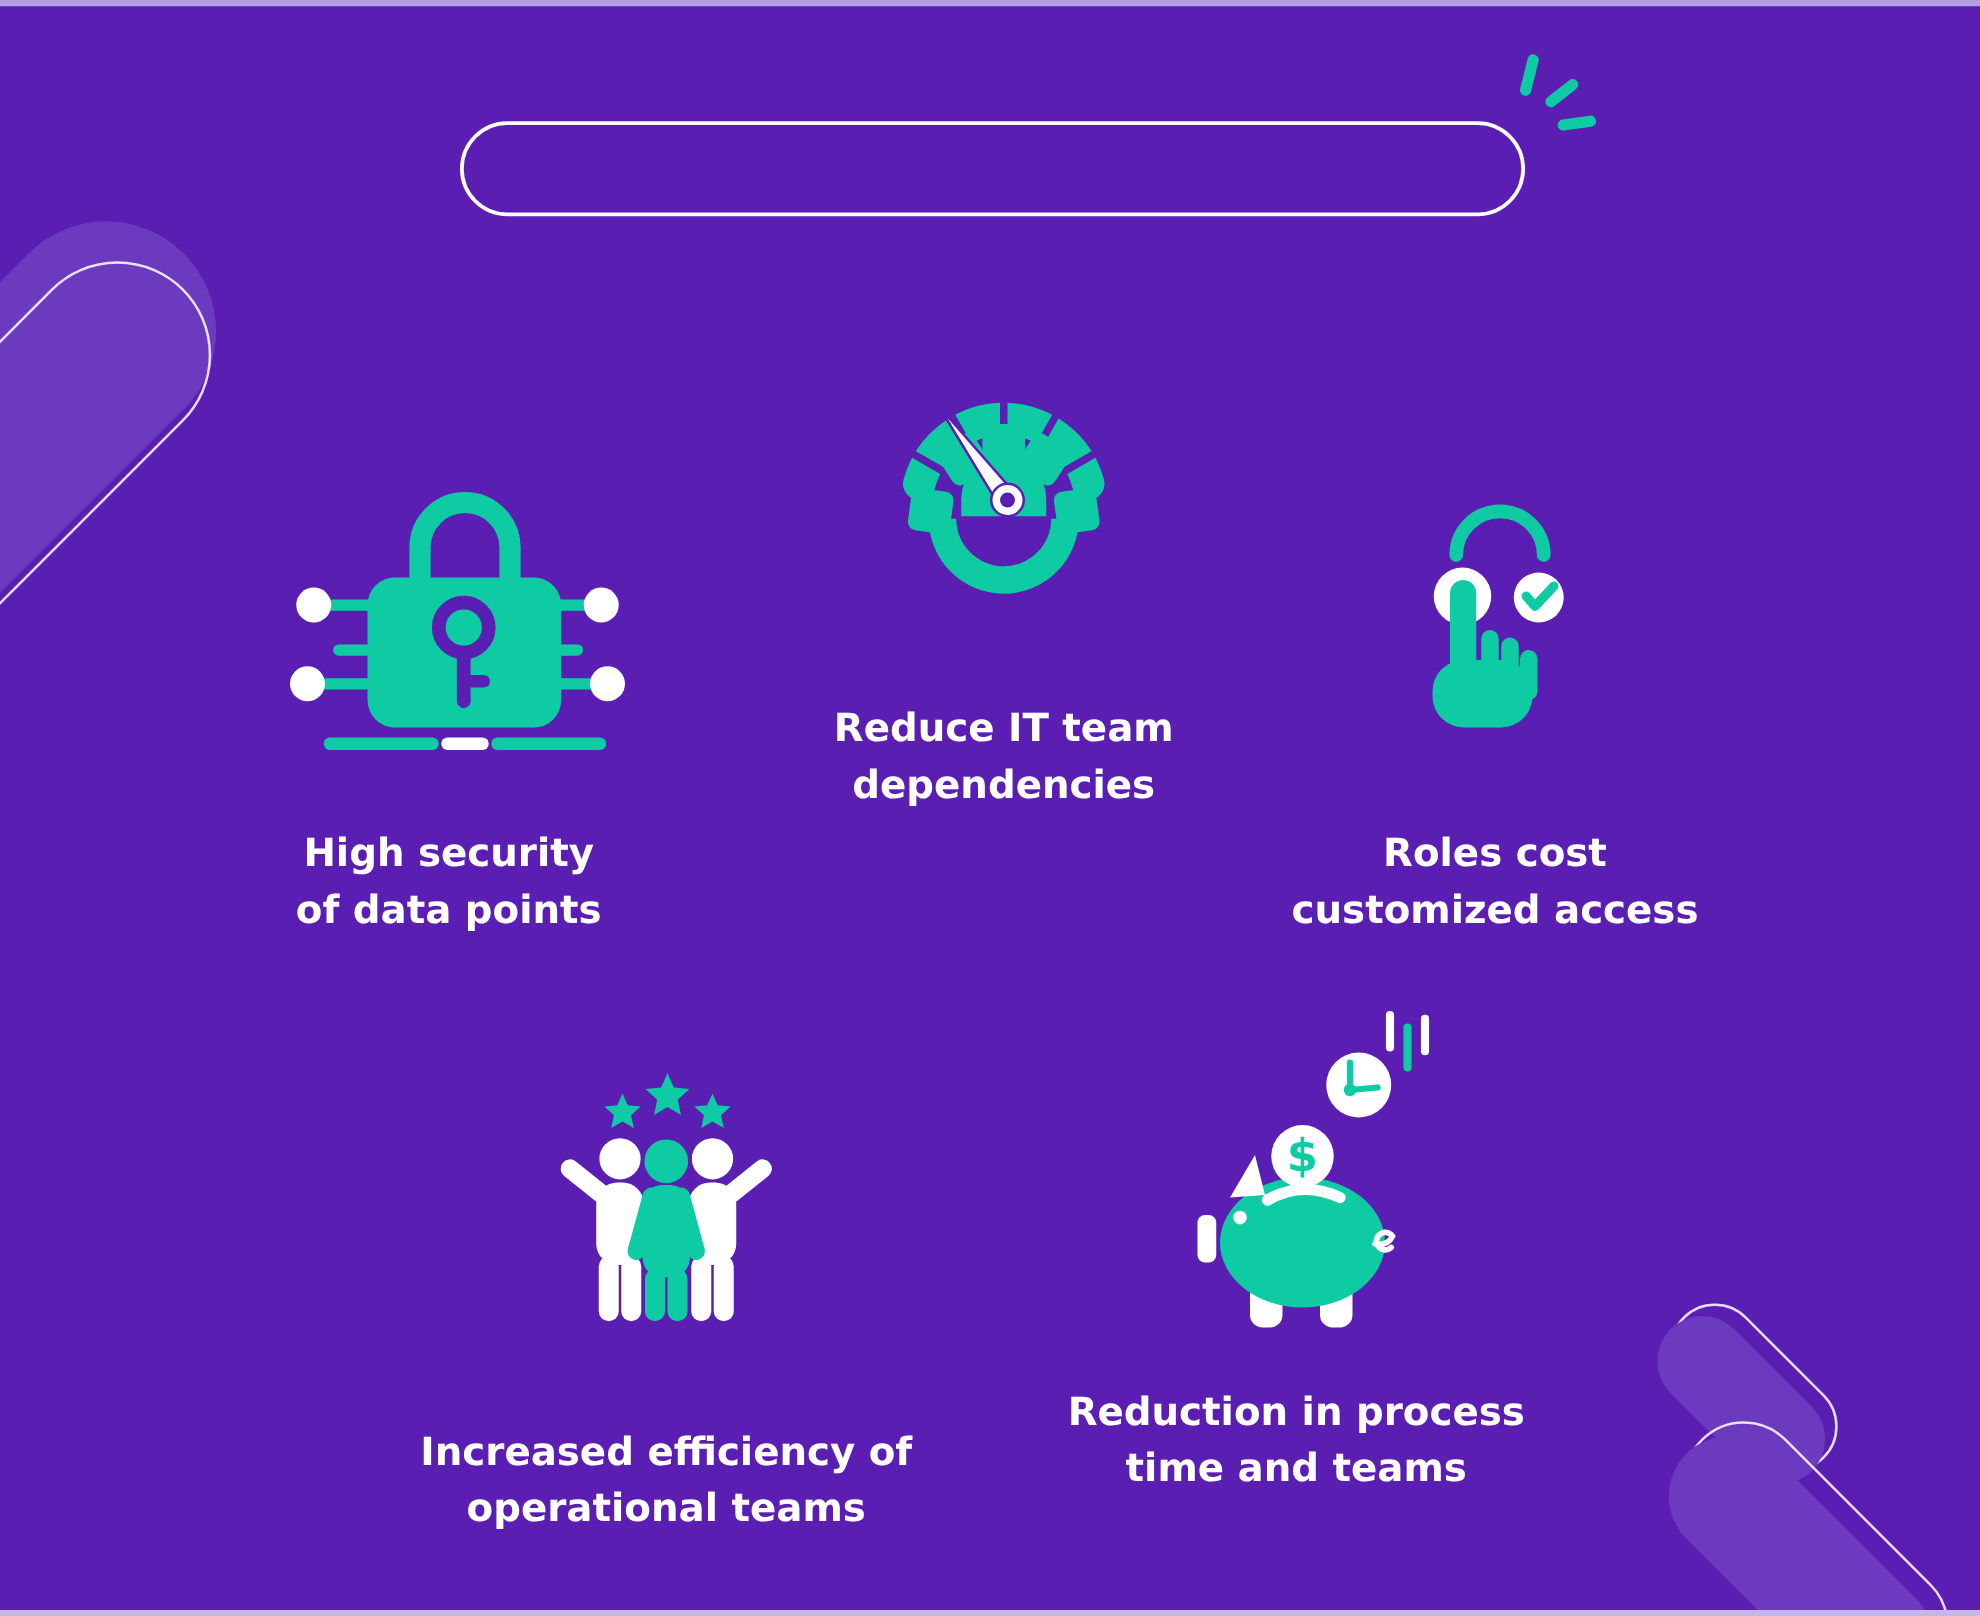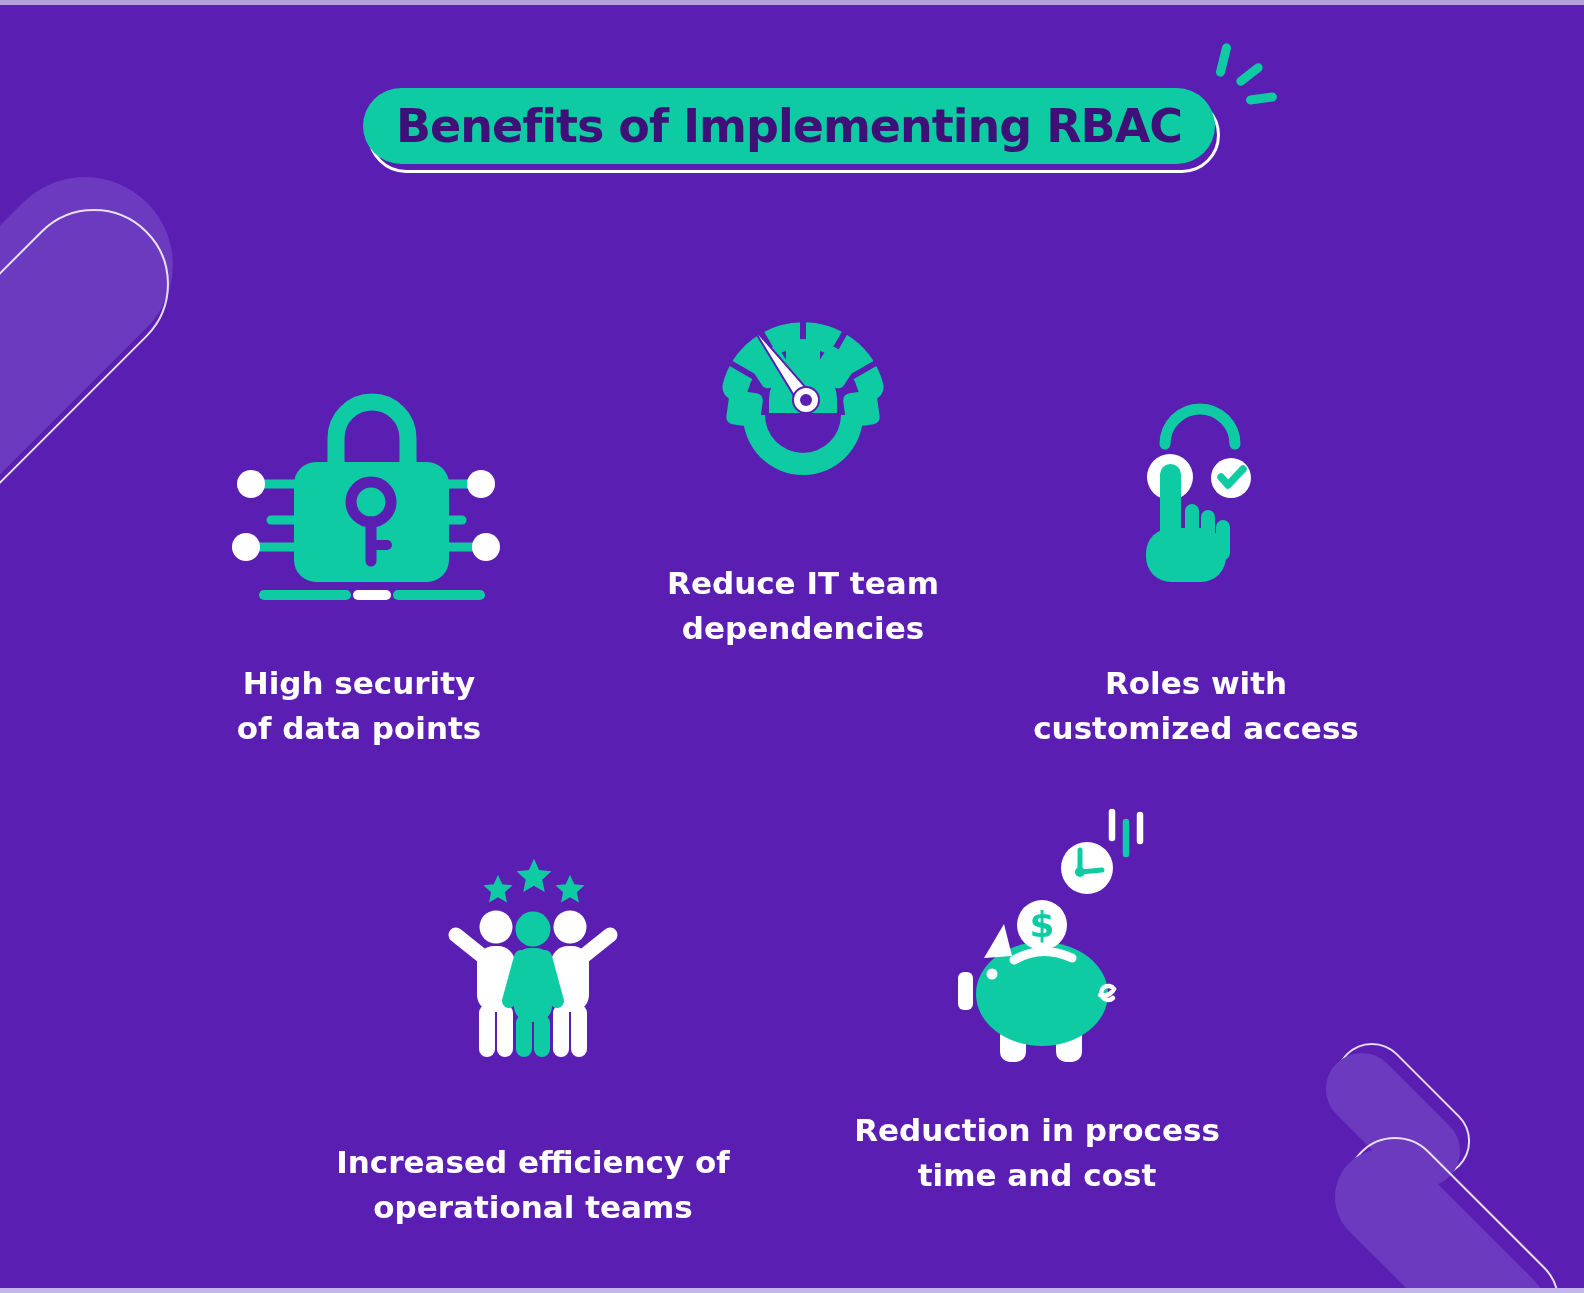--- a/index.html
+++ b/index.html
@@ -68,23 +68,20 @@
   <div class="capsule outline cap-tl-outline"></div>
   <div class="capsule outline cap-br1-outline"></div>
   <div class="capsule fill cap-br1-fill"></div>
   <div class="capsule outline cap-br2-outline"></div>
   <div class="capsule fill cap-br2-fill"></div>
 
   <div class="edge-strip top"></div>
   <div class="edge-strip bottom"></div>
 
   <div class="title-outline"></div>
-  <div class="title-pill">
-    <h1>Benefits of Implementing RBAC</h1>
-  </div>
   <span class="sparkle sp1"></span>
   <span class="sparkle sp2"></span>
   <span class="sparkle sp3"></span>
 
   <div class="benefit">
     <svg class="icon i1" width="276" height="220" viewBox="0 0 264 220">
       <path d="M102 79 v-26 a36 36 0 0 1 72 0 v26" fill="none" stroke="var(--teal)" stroke-width="17"></path>
       <rect x="60" y="77" width="155" height="120" rx="22" fill="var(--teal)"></rect>
       <circle cx="137" cy="117" r="20" fill="none" stroke="var(--bg)" stroke-width="11"></circle>
       <line x1="137" y1="137" x2="137" y2="176" stroke="var(--bg)" stroke-width="11" stroke-linecap="round"></line>
@@ -139,21 +136,21 @@
       <path d="M43 46 a35 35 0 0 1 70 0" fill="none" stroke="var(--teal)" stroke-width="11" stroke-linecap="round"></path>
       <circle cx="48" cy="79" r="23" fill="#fff"></circle>
       <circle cx="109" cy="80" r="20" fill="#fff"></circle>
       <path d="M99 79 l7 8 l15 -16" fill="none" stroke="var(--teal)" stroke-width="7.5" stroke-linecap="round" stroke-linejoin="round"></path>
       <rect x="38" y="66" width="21" height="90" rx="10.5" fill="var(--teal)"></rect>
       <rect x="63" y="106" width="14" height="50" rx="7" fill="var(--teal)"></rect>
       <rect x="79" y="112" width="14" height="46" rx="7" fill="var(--teal)"></rect>
       <rect x="94" y="122" width="14" height="40" rx="7" fill="var(--teal)"></rect>
       <rect x="24" y="130" width="80" height="54" rx="25" fill="var(--teal)"></rect>
     </svg>
-    <p class="caption c3">Roles with
+    <p class="caption c3">Roles cost
 customized access</p>
   </div>
 
   <div class="benefit">
     <svg class="icon i4" width="200" height="208" viewBox="0 0 200 208">
       <polygon points="0,-17 4.7,-6.5 16.2,-5.3 7.6,2.5 10,13.8 0,8 -10,13.8 -7.6,2.5 -16.2,-5.3 -4.7,-6.5" fill="var(--teal)" transform="translate(65,37) scale(0.9)"></polygon>
       <polygon points="0,-17 4.7,-6.5 16.2,-5.3 7.6,2.5 10,13.8 0,8 -10,13.8 -7.6,2.5 -16.2,-5.3 -4.7,-6.5" fill="var(--teal)" transform="translate(101,24) scale(1.08)"></polygon>
       <polygon points="0,-17 4.7,-6.5 16.2,-5.3 7.6,2.5 10,13.8 0,8 -10,13.8 -7.6,2.5 -16.2,-5.3 -4.7,-6.5" fill="var(--teal)" transform="translate(137,37) scale(0.9)"></polygon>
 
       <circle cx="63" cy="74" r="16.5" fill="#fff"></circle>
@@ -194,16 +191,16 @@
       <ellipse cx="92" cy="196" rx="66" ry="52" fill="var(--teal)"></ellipse>
       <polygon points="34,160 54,126 62,158" fill="#fff"></polygon>
       <path d="M64 162 Q92 146 122 160" fill="none" stroke="#fff" stroke-width="9" stroke-linecap="round"></path>
       <circle cx="42" cy="176" r="5.5" fill="#fff"></circle>
       <rect x="8" y="174" width="15" height="38" rx="6" fill="#fff"></rect>
       <path d="M150 197 q10 2 14 -6 a7 7 0 1 0 -1 9" fill="none" stroke="#fff" stroke-width="4.5" stroke-linecap="round"></path>
       <circle cx="92" cy="127" r="25" fill="#fff"></circle>
       <text x="92" y="139" text-anchor="middle" font-size="36" font-weight="bold" fill="var(--teal)">$</text>
     </svg>
     <p class="caption c5">Reduction in process
-time and cost</p>
+time and teams</p>
   </div>
 
 </div>
 
 </body></html>

